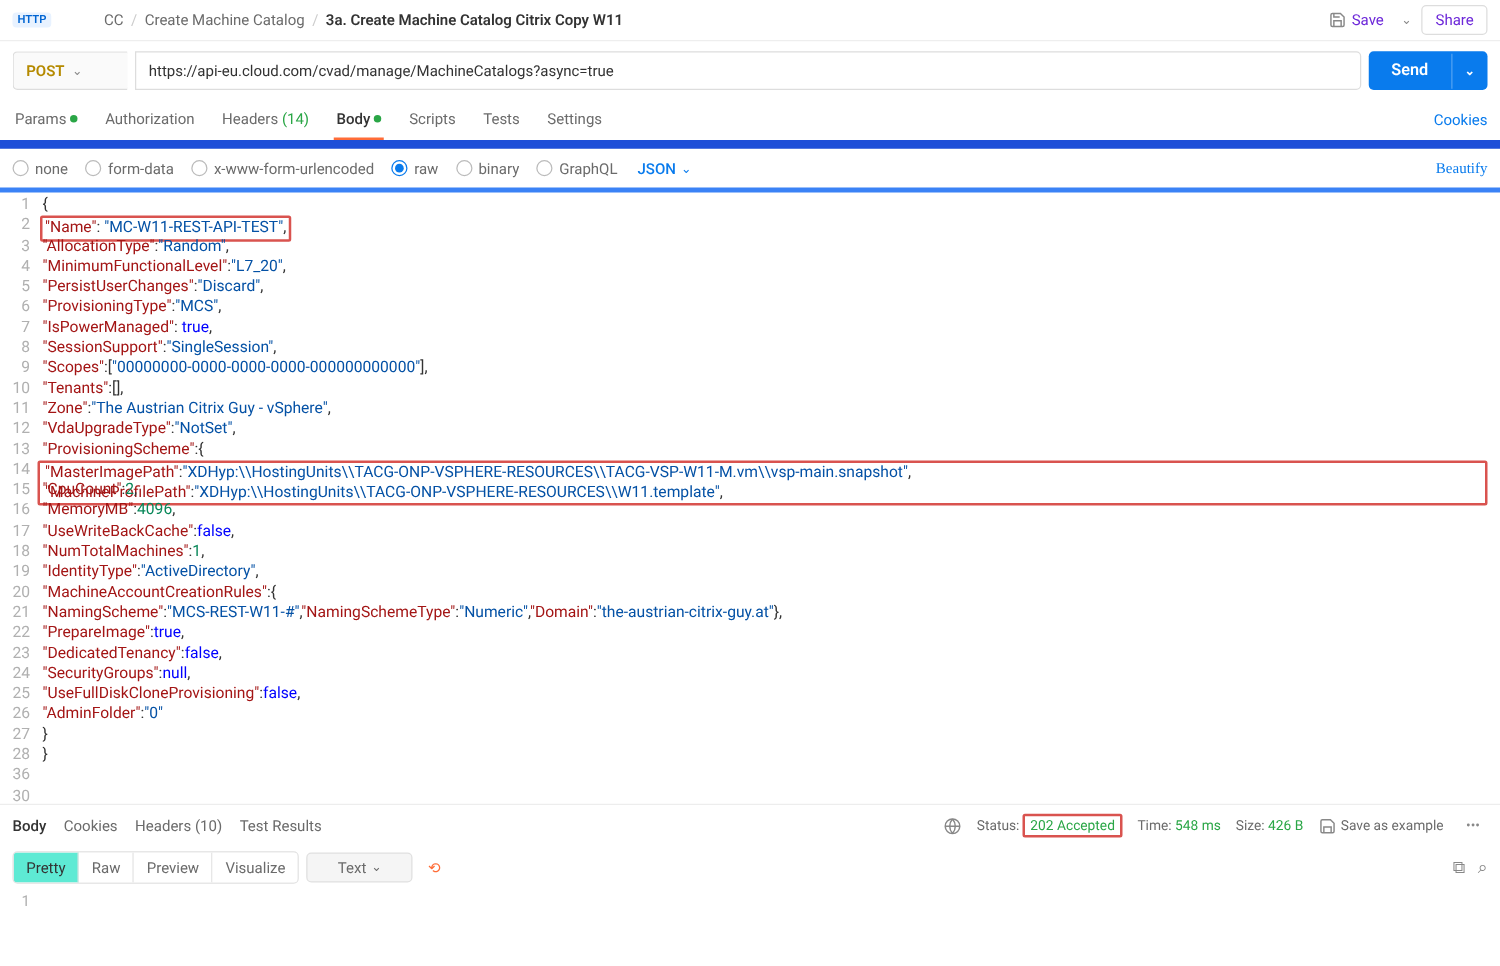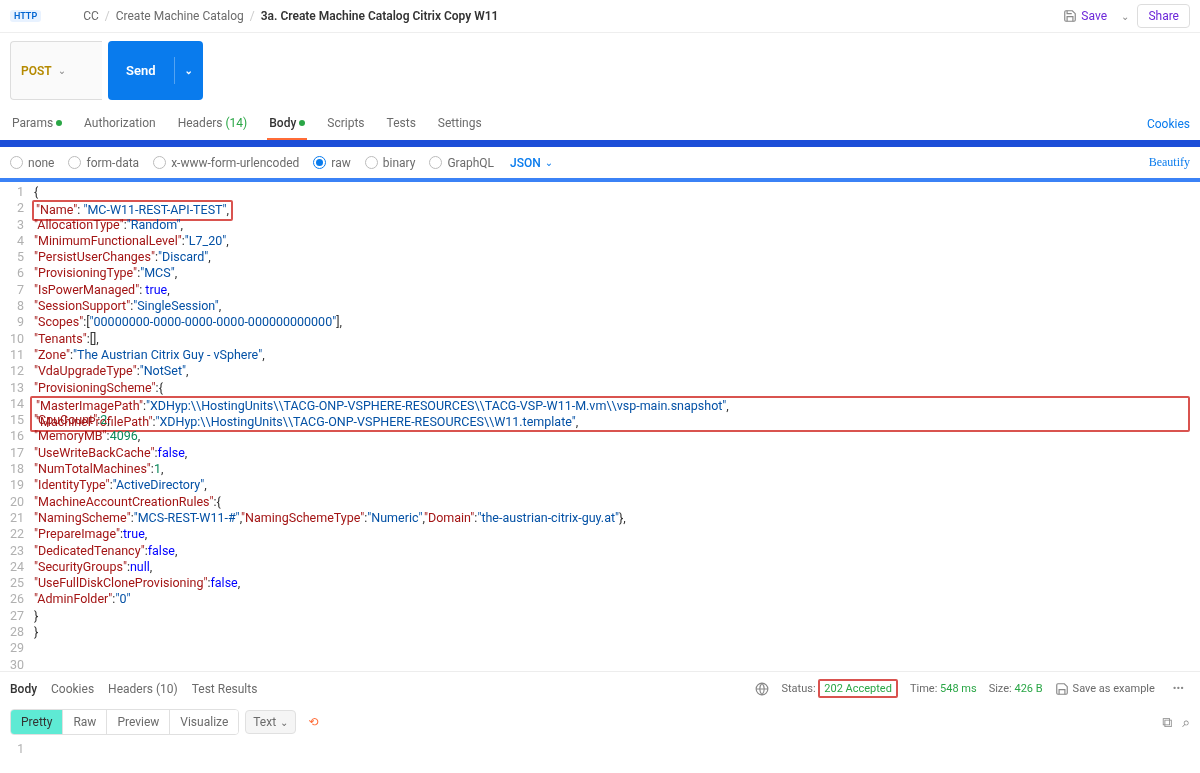--- a/index.html
+++ b/index.html
@@ -12,21 +12,21 @@
 .breadcrumb .current { color: #333; font-weight: 600; }
 .header-actions { display: flex; align-items: center; gap: 8px; }
 .header-btn { display: flex; align-items: center; gap: 4px; background: transparent; border: none; color: #6d28d9; font-size: 12px; cursor: pointer; padding: 4px 6px; }
 .header-btn.share { border: 1px solid #ddd; border-radius: 4px; padding: 4px 10px; }
 
 .url-row { display: flex; gap: 6px; padding: 8px 10px; align-items: stretch; }
 .method-select { display: flex; align-items: center; gap: 6px; padding: 6px 10px; border: 1px solid #ddd; border-radius: 4px 0 0 4px; background: #fafafa; color: #b58a00; font-weight: 600; font-size: 12px; min-width: 92px; border-right: none; }
 .method-select .chev { color: #888; font-weight: normal; font-size: 10px; }
 .url-input { flex: 1; border: 1px solid #ddd; padding: 6px 10px; font-size: 12px; color: #333; border-radius: 0 4px 4px 0; }
 .send-btn { display: flex; align-items: center; background: #097bed; color: #fff; border: none; border-radius: 4px; font-weight: 600; font-size: 13px; cursor: pointer; }
-.send-btn .lbl { padding: 22px 18px; }
+.send-btn .lbl { padding: 8px 18px; }
 .send-btn .more { padding: 8px 10px; border-left: 1px solid rgba(255,255,255,.3); font-size: 10px; }
 
 .tabrow { display: flex; align-items: center; padding: 0 10px; border-bottom: 7px solid #1d4ed8; }
 .tabs { display: flex; gap: 18px; }
 .tab { padding: 8px 2px; font-size: 12px; color: #6b6b6b; border-bottom: 2px solid transparent; cursor: pointer; display: flex; align-items: center; gap: 3px; }
 .tab.active { color: #333; border-bottom-color: #ff6c37; font-weight: 500; }
 .dot { width: 6px; height: 6px; border-radius: 50%; background: #2aa646; display: inline-block; }
 .cookies-link { margin-left: auto; color: #097bed; font-size: 12px; cursor: pointer; }
 
 .body-type-row { display: flex; align-items: center; padding: 8px 10px; gap: 16px; font-size: 12px; color: #6b6b6b; border-bottom: 4px solid #3b82f6; }
@@ -56,21 +56,21 @@
 .resp-right { margin-left: auto; display: flex; align-items: center; gap: 12px; font-size: 11px; }
 .resp-right .val { color: #2aa646; }
 .status-box { border: 2px solid #d9534f; border-radius: 2px; padding: 1px 4px; }
 .save-example { display: flex; align-items: center; gap: 4px; cursor: pointer; color: #6b6b6b; }
 
 .response-toolbar { display: flex; align-items: center; padding: 4px 10px; gap: 6px; }
 .seg { display: flex; border: 1px solid #e0e0e0; border-radius: 4px; overflow: hidden; }
 .seg button { background: #fff; border: none; padding: 5px 10px; font-size: 12px; color: #6b6b6b; cursor: pointer; border-right: 1px solid #e0e0e0; }
 .seg button:last-child { border-right: none; }
 .seg button.on { background: #5eead4; color: #333; }
-.mini-drop { display: inline-flex; align-items: center; gap: 4px; padding: 4px 7px; border: 1px solid #e0e0e0; border-radius: 4px; font-size: 12px; color: #6b6b6b; background: #f5f5f5; cursor: pointer; }
+.mini-drop { display: inline-flex; align-items: center; gap: 4px; padding: 4px 24px; border: 1px solid #e0e0e0; border-radius: 4px; font-size: 12px; color: #6b6b6b; background: #f5f5f5; cursor: pointer; }
 .tool-icon { padding: 4px 6px; color: #888; cursor: pointer; }
 .tool-icons-right { margin-left: auto; display: flex; gap: 10px; font-size: 14px; color: #888; }
 
 .resp-body { display: flex; font-family: Menlo, Consolas, monospace; font-size: 12px; padding: 2px 0; }
 .resp-body .gutter div, .resp-body .code div { height: 16px; line-height: 16px; }
 svg { display: block; }
 </style>
 </head>
 <body>
 
@@ -95,20 +95,21 @@
     <span style="color:#888;font-size:10px;cursor:pointer;">⌄</span>
     <button class="header-btn share">Share</button>
   </div>
 </div>
 
 <div class="url-row">
   <div class="method-select">
     <span>POST</span>
     <span class="chev">⌄</span>
   </div>
+  <input class="url-input" value="https://api-eu.cloud.com/cvad/manage/MachineCatalogs?async=true" style="">
   <button class="send-btn">
     <span class="lbl">Send</span>
     <span class="more">⌄</span>
   </button>
 </div>
 
 <div class="tabrow">
   <div class="tabs">
     <div class="tab">
         <span>Params</span> 
@@ -187,21 +188,21 @@
       <div>19</div>
       <div>20</div>
     <div>21</div>
       <div>22</div>
       <div>23</div>
       <div>24</div>
       <div>25</div>
       <div>26</div>
       <div>27</div>
       <div>28</div>
-      <div>29</div>
+      <div>36</div>
       <div>30</div>
   </div>
   <div class="code">
     <div><span class="p">{</span></div>
     <div><span class="boxed2"><span class="k">"Name"</span><span class="p">: </span><span class="s">"MC-W11-REST-API-TEST"</span><span class="p">,</span></span></div>
     <div><span class="k">"AllocationType"</span><span class="p">:</span><span class="s">"Random"</span><span class="p">,</span></div>
     <div><span class="k">"MinimumFunctionalLevel"</span><span class="p">:</span><span class="s">"L7_20"</span><span class="p">,</span></div>
     <div><span class="k">"PersistUserChanges"</span><span class="p">:</span><span class="s">"Discard"</span><span class="p">,</span></div>
     <div><span class="k">"ProvisioningType"</span><span class="p">:</span><span class="s">"MCS"</span><span class="p">,</span></div>
     <div><span class="k">"IsPowerManaged"</span><span class="p">: </span><span class="b">true</span><span class="p">,</span></div>

